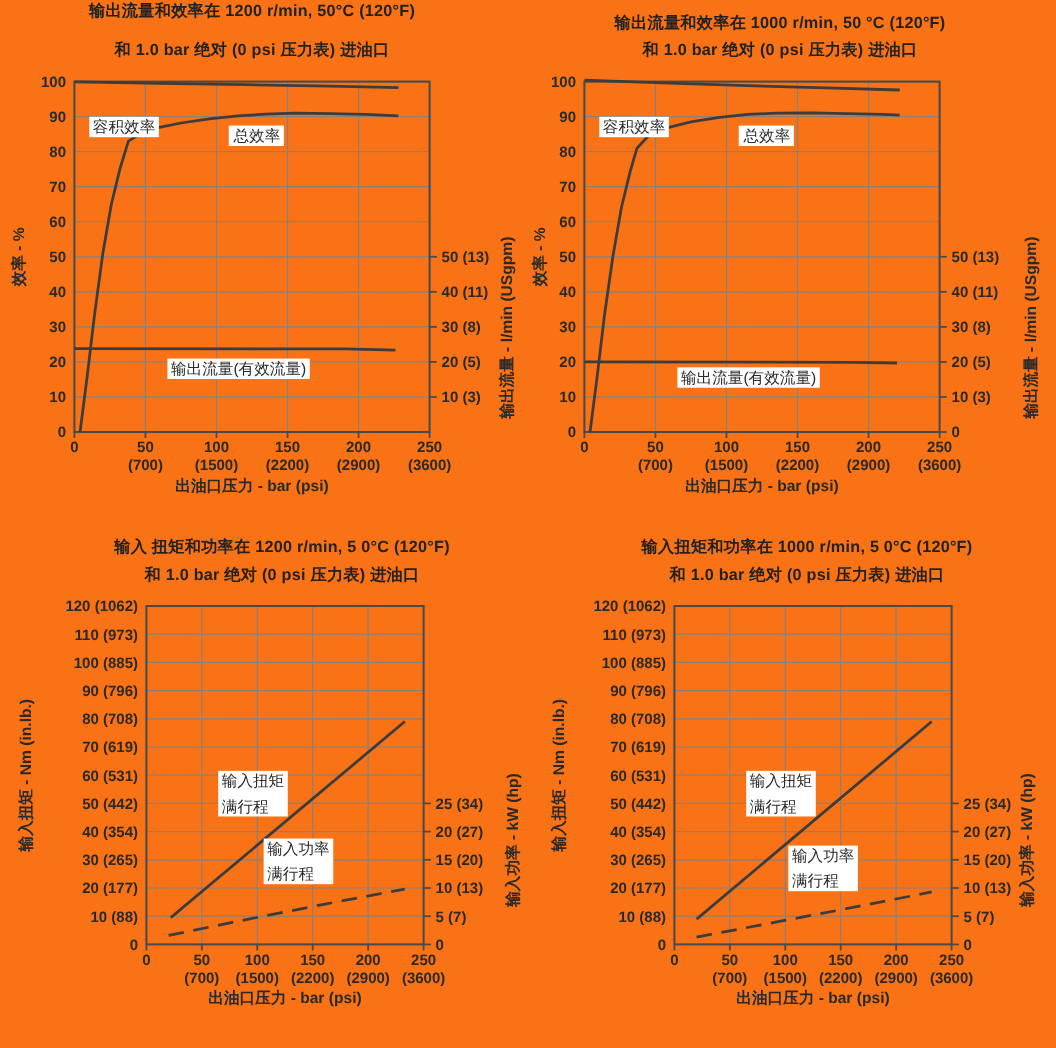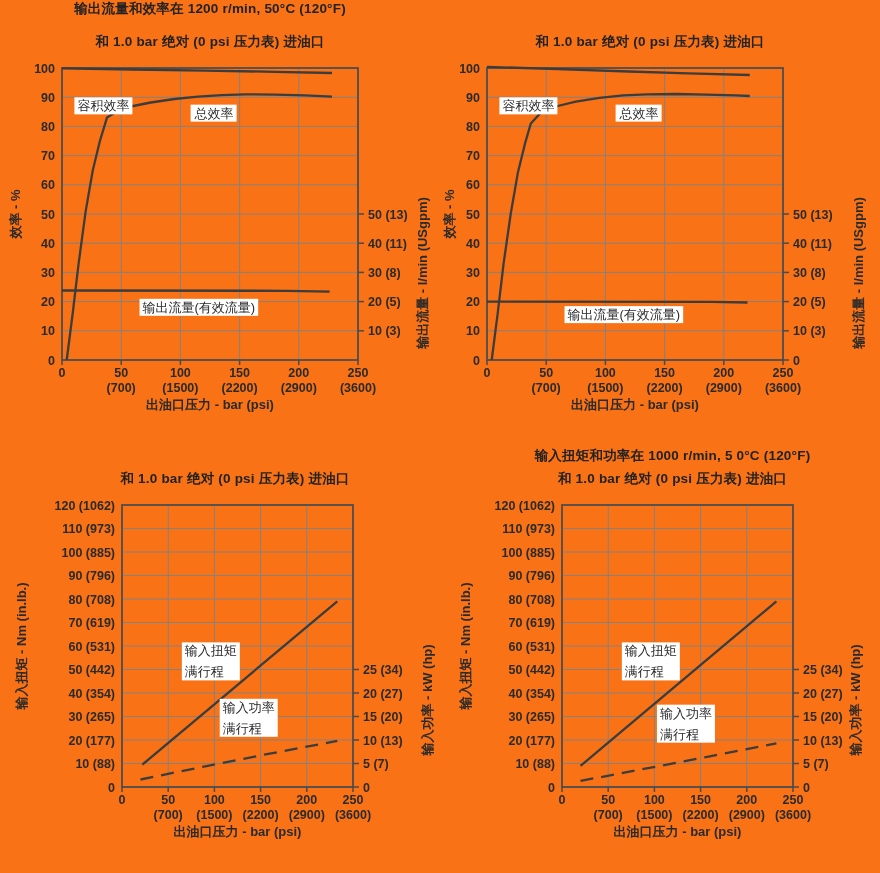--- a/index.html
+++ b/index.html
@@ -11,22 +11,24 @@
   text{fill:#2a2a2a;}
 </style>
 </head>
 <body>
 
 <div id="page">
 
   <div class="title" style="left:0;top:10;width:420px;">输出流量和效率在 1200 r/min, 50°C (120°F)</div>
   <div class="title" style="left:0;top:33px;width:420px;">和 1.0 bar 绝对 (0 psi 压力表) 进油口</div>
 
+  <div class="title" style="left:440px;top:10px;width:420px;">输出流量和效率在 1000 r/min, 50 °C (120°F)</div>
   <div class="title" style="left:440px;top:33px;width:420px;">和 1.0 bar 绝对 (0 psi 压力表) 进油口</div>
 
+  <div class="title" style="left:20px;top:447px;width:430px;">输入 扭矩和功率在 1200 r/min, 5 0°C (120°F)</div>
   <div class="title" style="left:20px;top:470px;width:430px;">和 1.0 bar 绝对 (0 psi 压力表) 进油口</div>
 
   <div class="title" style="left:460px;top:447px;width:425px;">输入扭矩和功率在 1000 r/min, 5 0°C (120°F)</div>
   <div class="title" style="left:460px;top:470px;width:425px;">和 1.0 bar 绝对 (0 psi 压力表) 进油口</div>
 
   <svg id="c0" width="440" height="375" style="left:0;top:55px;">
       <g stroke="#828282" stroke-width="1">
         <line x1="62" y1="13" x2="358" y2="13"></line>
         <line x1="62" y1="42.19999999999999" x2="358" y2="42.19999999999999"></line>
         <line x1="62" y1="71.4" x2="358" y2="71.4"></line>

